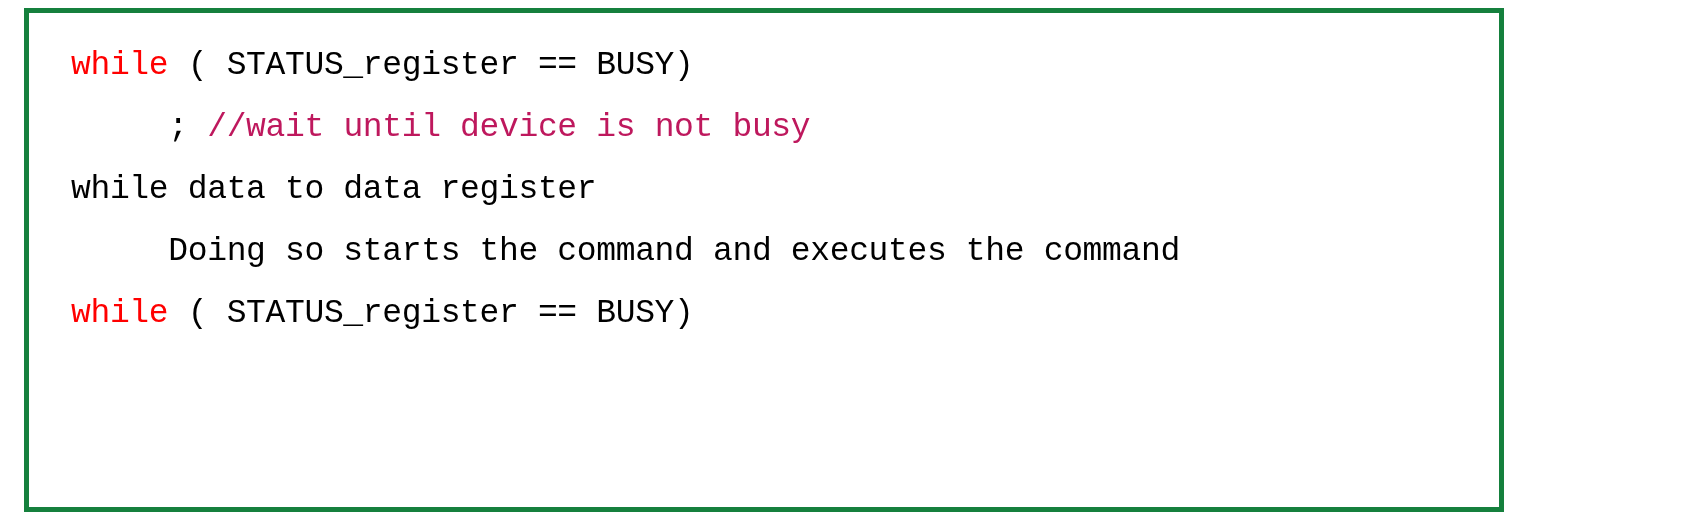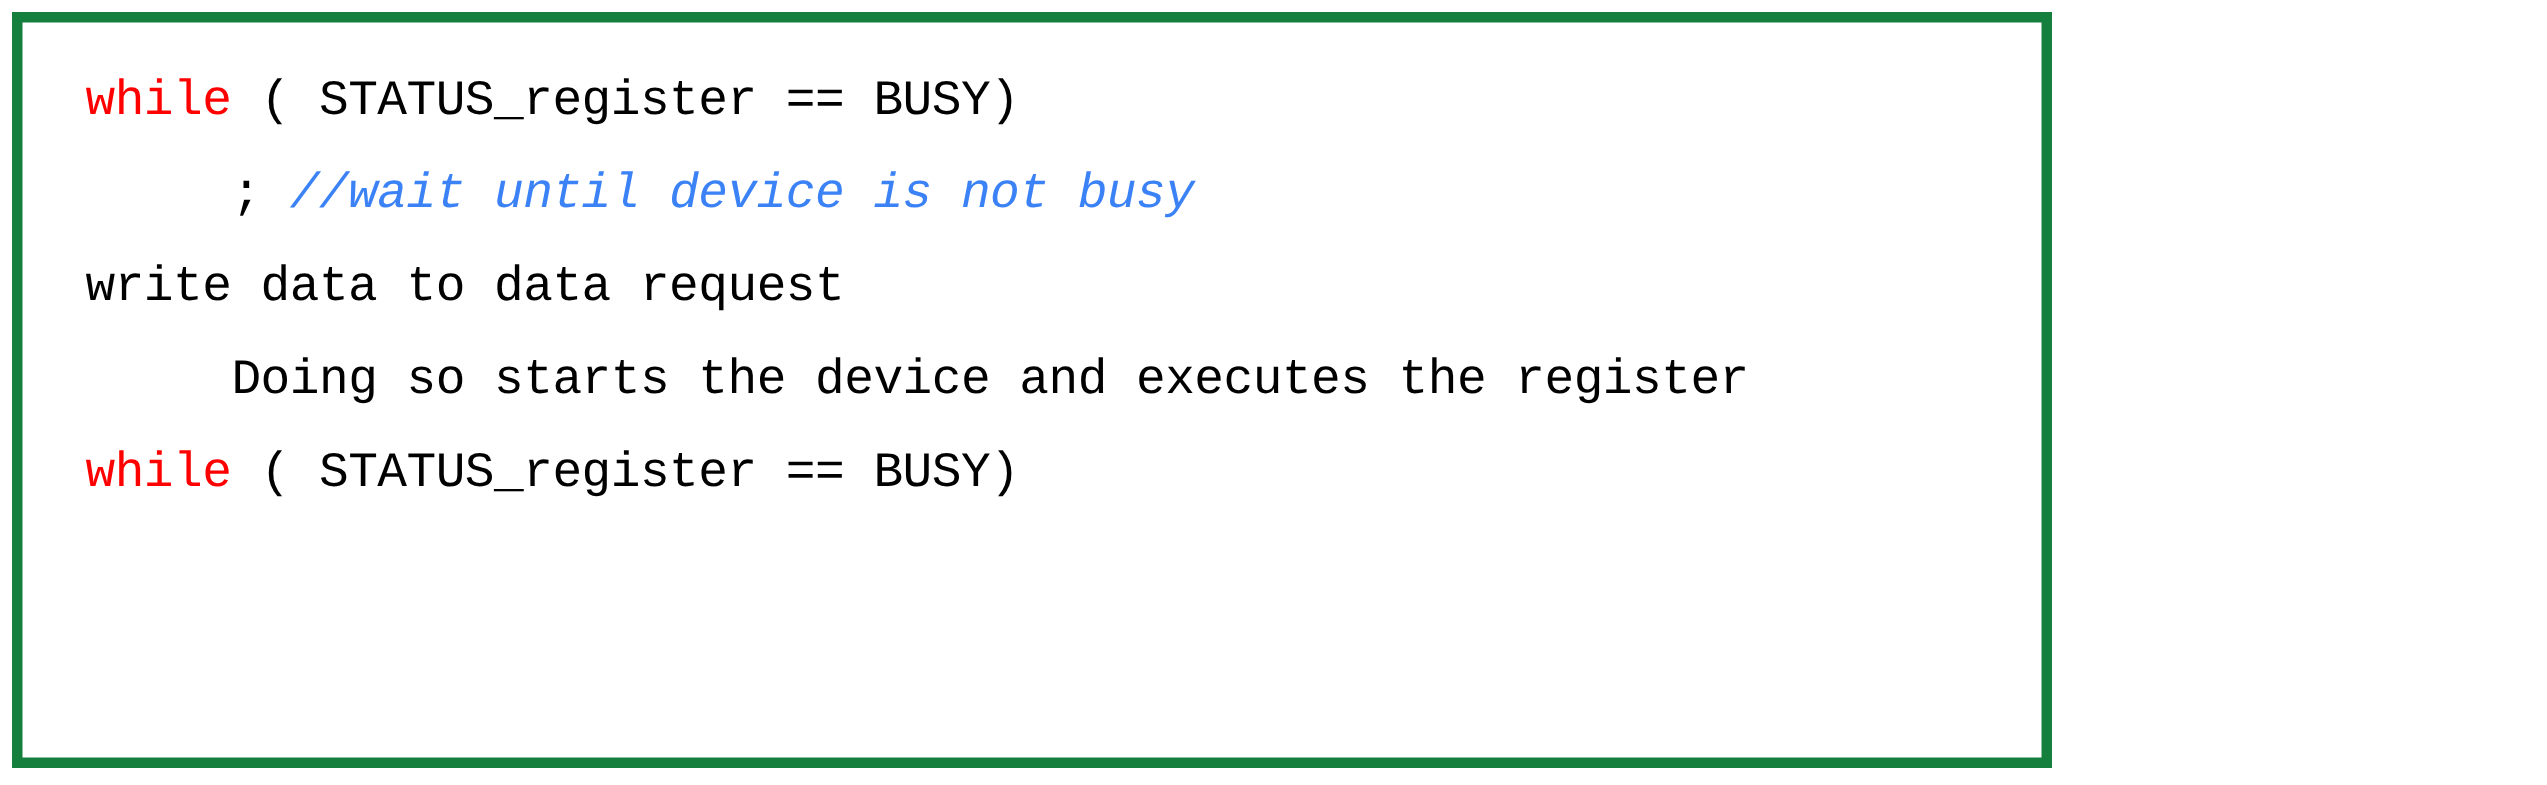--- a/index.html
+++ b/index.html
@@ -10,26 +10,26 @@
   }
   body {
     width: 1698px;
     height: 523px;
     overflow: hidden;
     font-family: "Liberation Mono", "DejaVu Sans Mono", monospace;
   }
 
   #code-figure {
     position: absolute;
-    left: 8px;
+    left: 24px;
     top: 8px;
-    width: 1360px;
+    width: 1480px;
     height: 504px;
     box-sizing: border-box;
-    border: 7px solid #15803d;
+    border: 5px solid #15803d;
     background: #ffffff;
   }
 
   #code-listing {
     position: absolute;
     left: 42px;
     top: 22px;
     right: 0;
     margin: 0;
     padding: 0;
@@ -49,26 +49,26 @@
 
   .tok {
     white-space: pre;
     font-family: "Liberation Mono", "DejaVu Sans Mono", monospace;
     font-size: 33px;
     letter-spacing: -0.35px;
   }
 
   .tok-keyword { color: #ff0000; }
   .tok-plain   { color: #000000; }
-  .tok-comment { color: #3b82f6; font-style: italic; }
+  .tok-comment { color: #be185d; }
 </style>
 </head>
 <body>
 
 <div id="code-figure">
   <div id="code-listing">
       <div class="code-line"><span class="tok tok-keyword">while</span><span class="tok tok-plain"> ( STATUS_register == BUSY)</span></div>
       <div class="code-line"><span class="tok tok-plain">     </span><span class="tok tok-plain">; </span><span class="tok tok-comment">//wait until device is not busy</span></div>
-      <div class="code-line"><span class="tok tok-plain">write data to data request</span></div>
-      <div class="code-line"><span class="tok tok-plain">     </span><span class="tok tok-plain">Doing so starts the device and executes the register</span></div>
+      <div class="code-line"><span class="tok tok-plain">while data to data register</span></div>
+      <div class="code-line"><span class="tok tok-plain">     </span><span class="tok tok-plain">Doing so starts the command and executes the command</span></div>
       <div class="code-line"><span class="tok tok-keyword">while</span><span class="tok tok-plain"> ( STATUS_register == BUSY)</span></div>
     </div>
 </div>
 
 </body></html>

